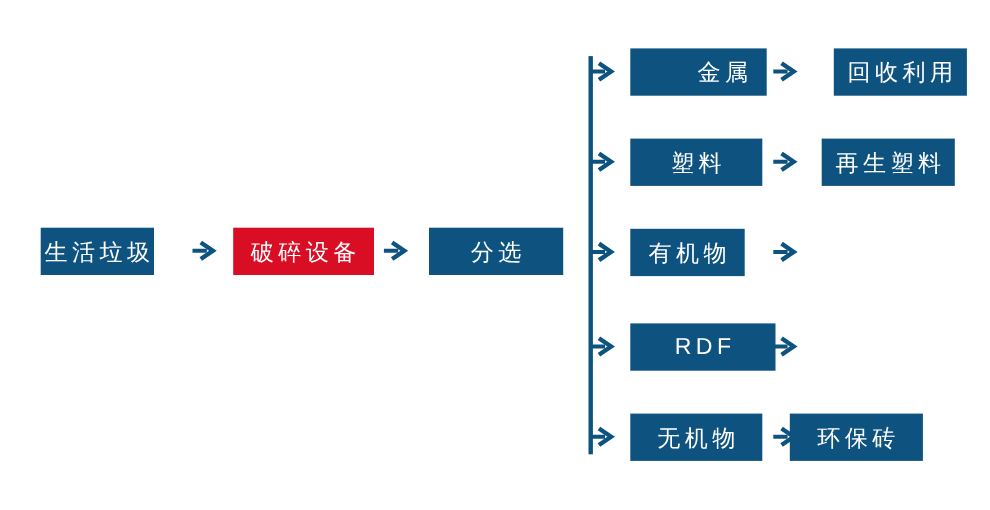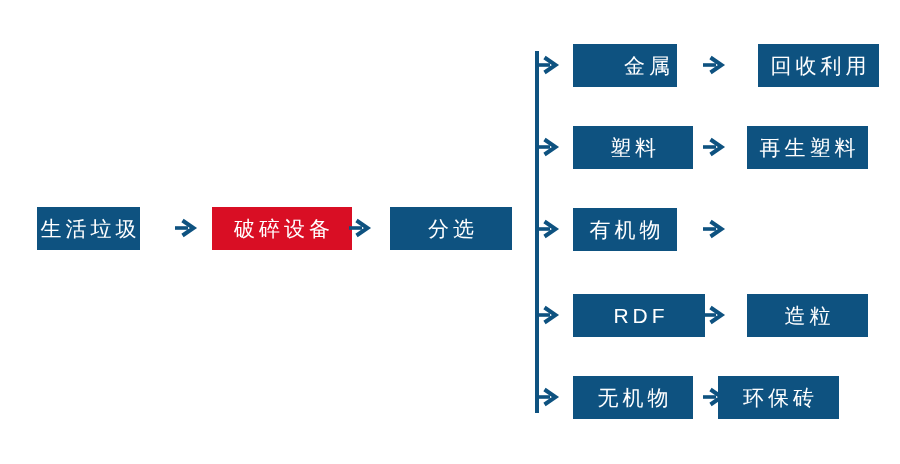--- a/index.html
+++ b/index.html
@@ -59,40 +59,40 @@
 
   <div class="node blue" style="left:37px;top:207px;width:103px;">生活垃圾</div>
 
   <div class="arrow" style="left:174px;top:218px;">
     <svg viewBox="0 0 24 20">
         <line x1="1" y1="10" x2="14" y2="10" stroke-width="3.6"></line>
         <path d="M8.5 2.5 L19.5 10 L8.5 17.5" fill="none" stroke-width="4" stroke-linejoin="miter"></path>
       </svg>
   </div>
 
-  <div class="node red" style="left:212px;top:207px;width:140px;">破碎设备</div>
+  <div class="node red" style="left:212px;top:207px;width:128px;">破碎设备</div>
 
   <div class="arrow" style="left:348px;top:218px;">
     <svg viewBox="0 0 24 20">
         <line x1="1" y1="10" x2="14" y2="10" stroke-width="3.6"></line>
         <path d="M8.5 2.5 L19.5 10 L8.5 17.5" fill="none" stroke-width="4" stroke-linejoin="miter"></path>
       </svg>
   </div>
 
   <div class="node blue" style="left:390px;top:207px;width:122px;">分选</div>
 
   <div class="trunk"></div>
 
   <div class="arrow" style="left:536px;top:55px;">
     <svg viewBox="0 0 24 20">
         <line x1="1" y1="10" x2="14" y2="10" stroke-width="3.6"></line>
         <path d="M8.5 2.5 L19.5 10 L8.5 17.5" fill="none" stroke-width="4" stroke-linejoin="miter"></path>
       </svg>
   </div>
-  <div class="node blue" style="left:573px;top:44px;width:104px;padding-left:48px;">金属</div>
+  <div class="node blue" style="left:573px;top:44px;width:124px;padding-left:48px;">金属</div>
   <div class="arrow" style="left:702px;top:55px;">
     <svg viewBox="0 0 24 20">
         <line x1="1" y1="10" x2="14" y2="10" stroke-width="3.6"></line>
         <path d="M8.5 2.5 L19.5 10 L8.5 17.5" fill="none" stroke-width="4" stroke-linejoin="miter"></path>
       </svg>
   </div>
   <div class="node blue" style="left:747px;top:44px;width:121px;margin-left:11px;">回收利用</div>
 
   <div class="arrow" style="left:536px;top:137px;">
     <svg viewBox="0 0 24 20">
@@ -129,21 +129,20 @@
         <path d="M8.5 2.5 L19.5 10 L8.5 17.5" fill="none" stroke-width="4" stroke-linejoin="miter"></path>
       </svg>
   </div>
   <div class="node blue" style="left:573px;top:294px;width:132px;">RDF</div>
   <div class="arrow" style="left:702px;top:305px;">
     <svg viewBox="0 0 24 20">
         <line x1="1" y1="10" x2="14" y2="10" stroke-width="3.6"></line>
         <path d="M8.5 2.5 L19.5 10 L8.5 17.5" fill="none" stroke-width="4" stroke-linejoin="miter"></path>
       </svg>
   </div>
-  <div class="node blue" style="left:747px;top:294px;width:121px;">造粒</div>
 
   <div class="arrow" style="left:536px;top:387px;">
     <svg viewBox="0 0 24 20">
         <line x1="1" y1="10" x2="14" y2="10" stroke-width="3.6"></line>
         <path d="M8.5 2.5 L19.5 10 L8.5 17.5" fill="none" stroke-width="4" stroke-linejoin="miter"></path>
       </svg>
   </div>
   <div class="node blue" style="left:573px;top:376px;width:120px;">无机物</div>
   <div class="arrow" style="left:702px;top:387px;">
     <svg viewBox="0 0 24 20">

